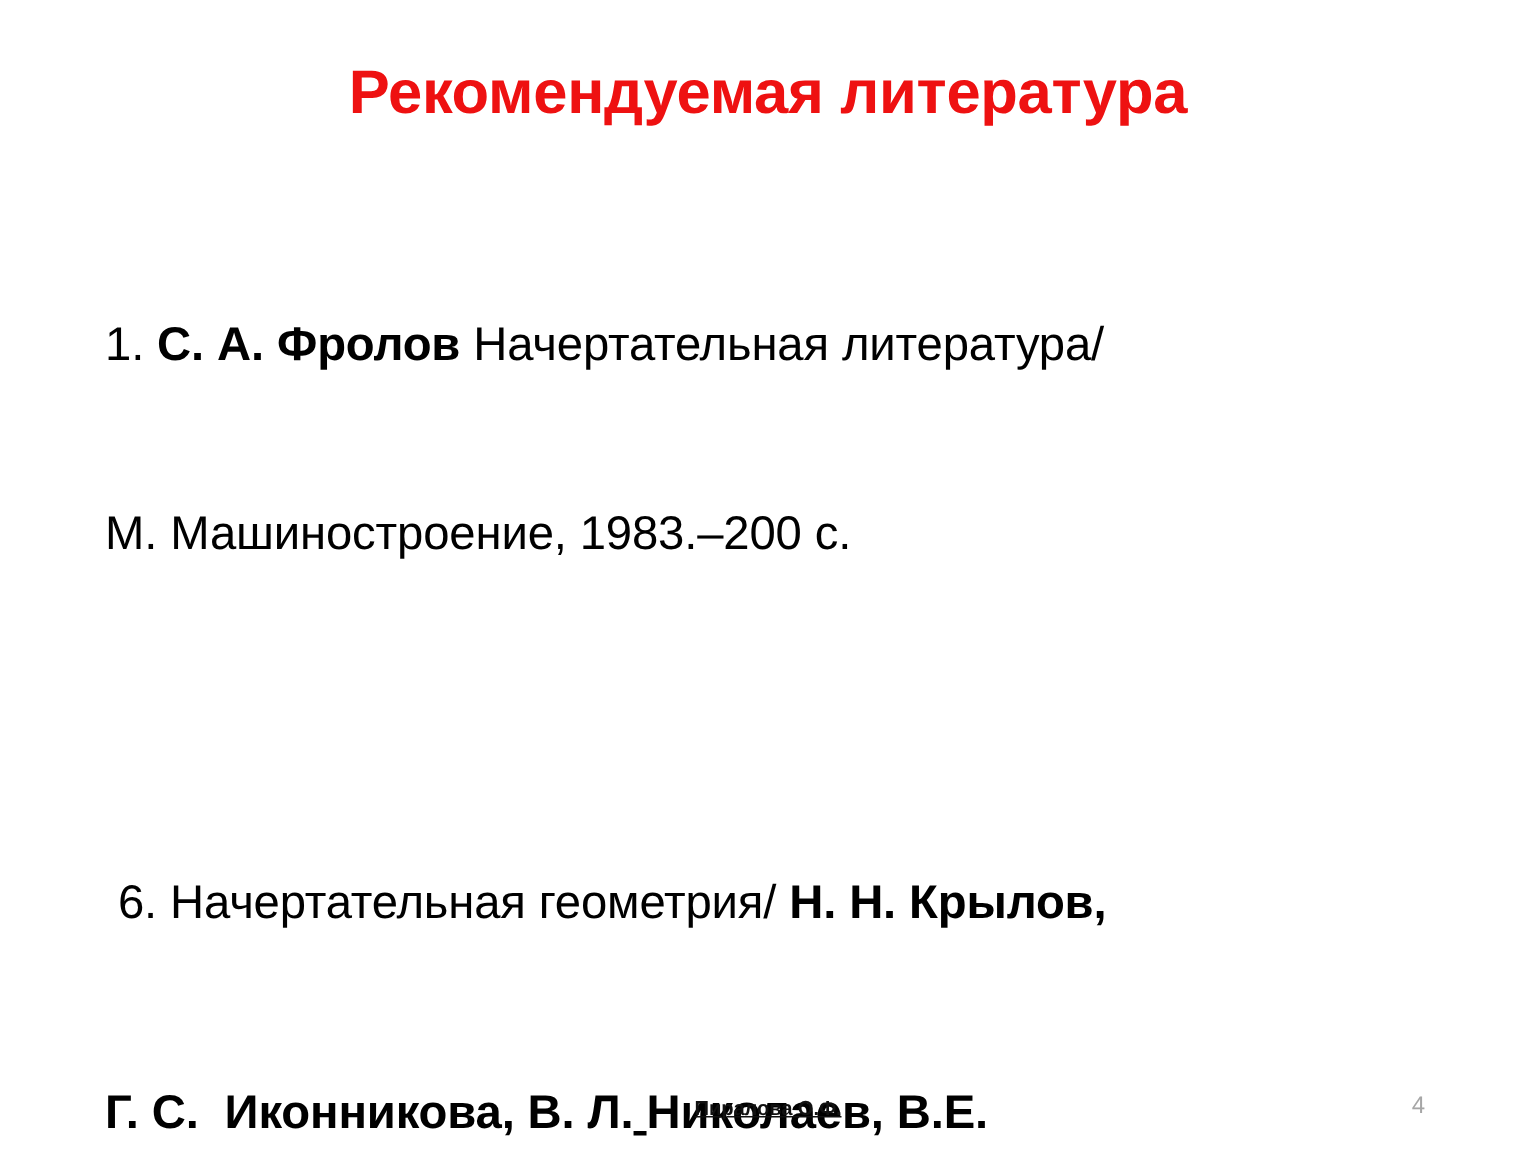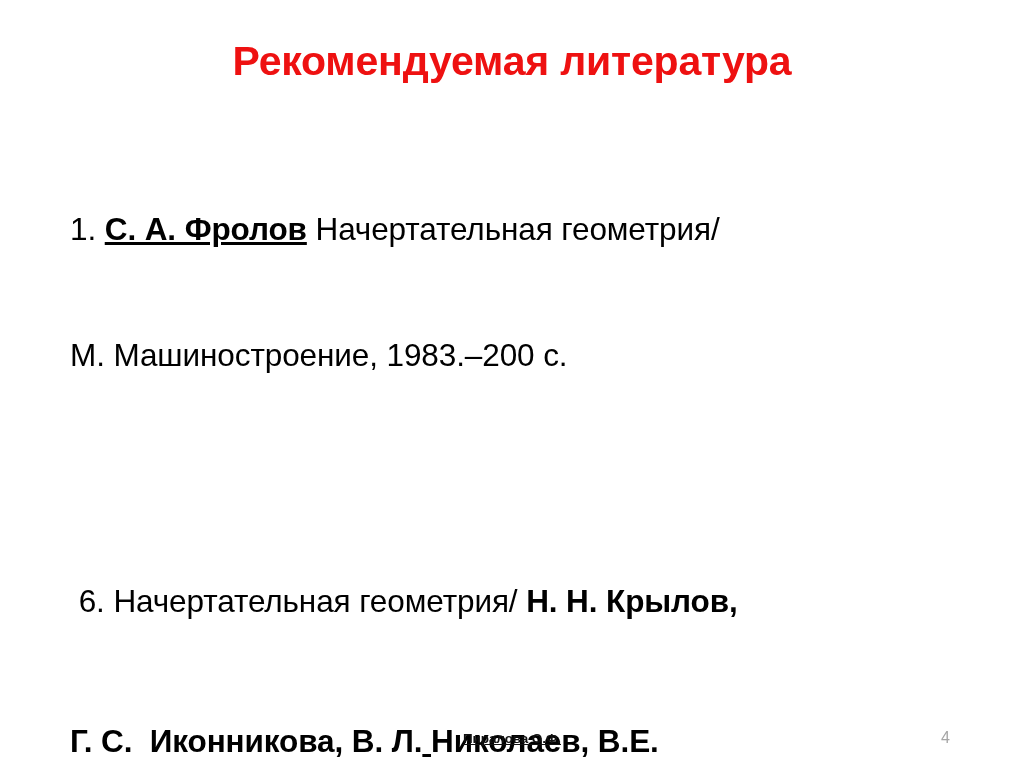--- a/index.html
+++ b/index.html
@@ -63,21 +63,20 @@
   .ref-line-2b {
     padding-top: 14px;
   }
 
   .b {
     font-weight: bold;
     text-align: right;
   }
   .bu {
     font-weight: bold;
-    text-decoration: underline;
     text-underline-offset: 2px;
   }
   .u-space {
     text-decoration: underline;
     text-underline-offset: 2px;
   }
 
   
   .footer {
     position: absolute;
@@ -110,21 +109,21 @@
 </head>
 <body>
 
 <div class="slide">
 
   <h1 class="slide-title">Рекомендуемая литература</h1>
 
   <div class="body-area">
 
     <p class="ref-item ref-item-1">
-      <span class="ref-line"><span>1. </span><span class="bu">С. А. Фролов</span><span> Начертательная геометрия/</span></span>
+      <span class="ref-line"><span>1. </span><span class="bu">С. А. Фролов</span><span> Начертательная литература/</span></span>
       <span class="ref-line"><span>М. Машиностроение, 1983.–200 с.</span></span>
     </p>
 
     <p class="ref-item ref-item-2">
       <span class="ref-line"><span> 6. Начертательная геометрия/ </span><span class="b">Н. Н. Крылов,</span></span>
       <span class="ref-line ref-line-2b"><span class="b">Г. С.  Иконникова, В. Л.</span><span class="b u-space"> </span><span class="b">Николаев, В.Е.</span></span>
       
     </p>
 
   </div>

